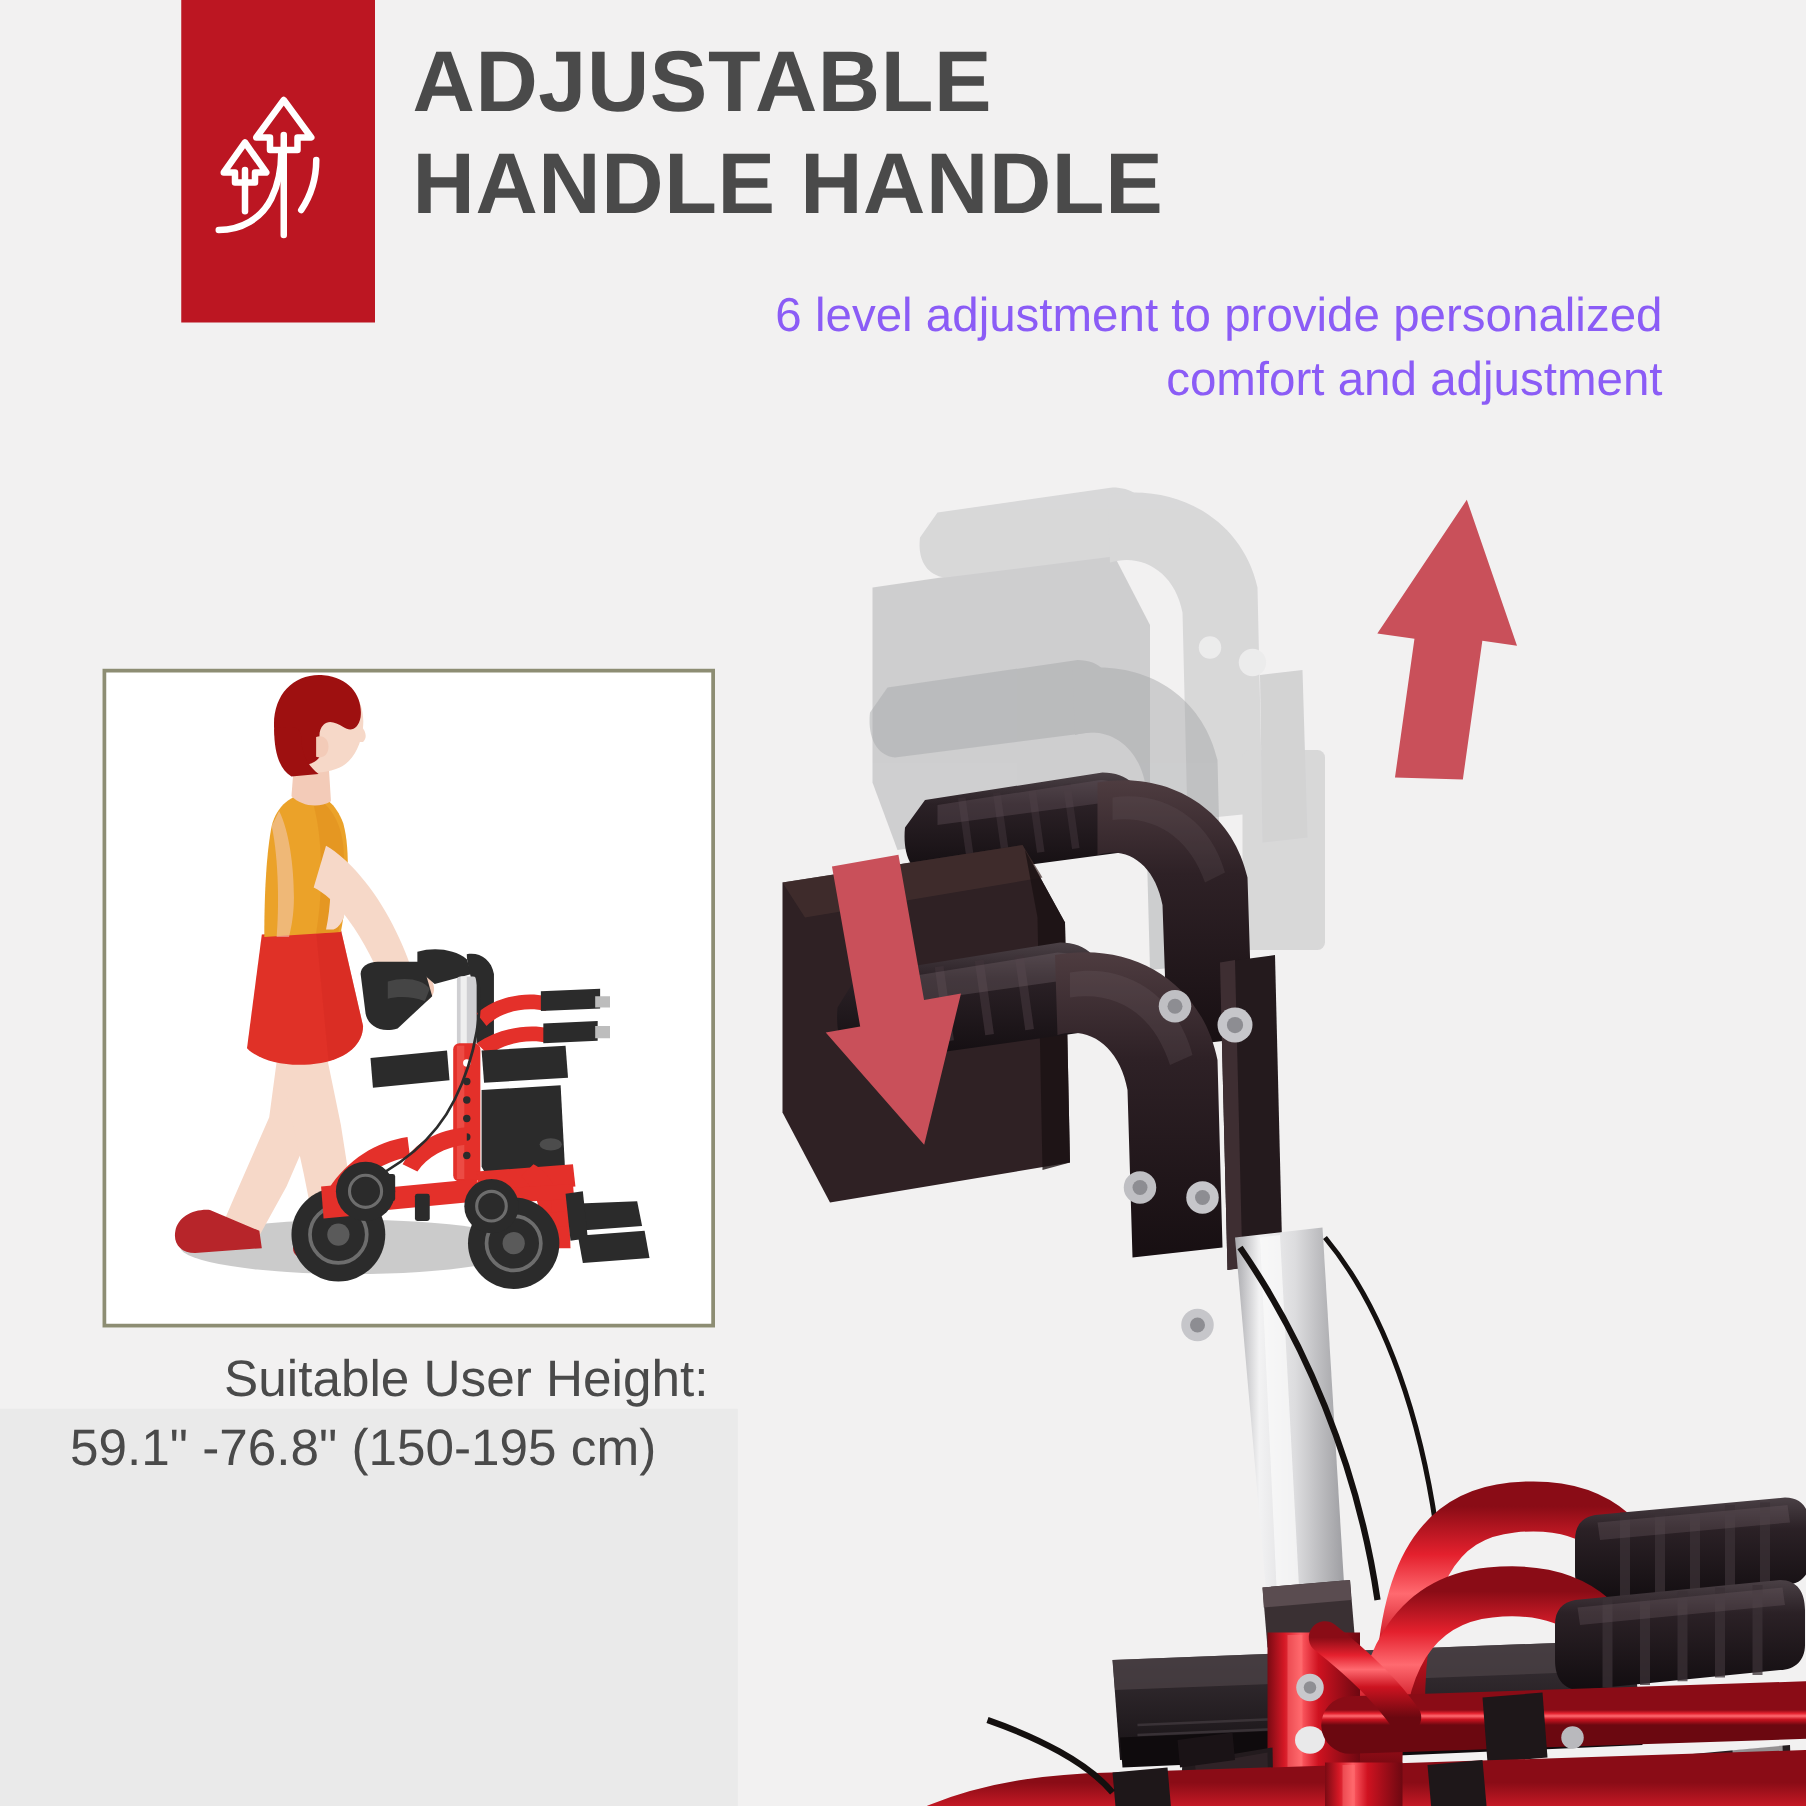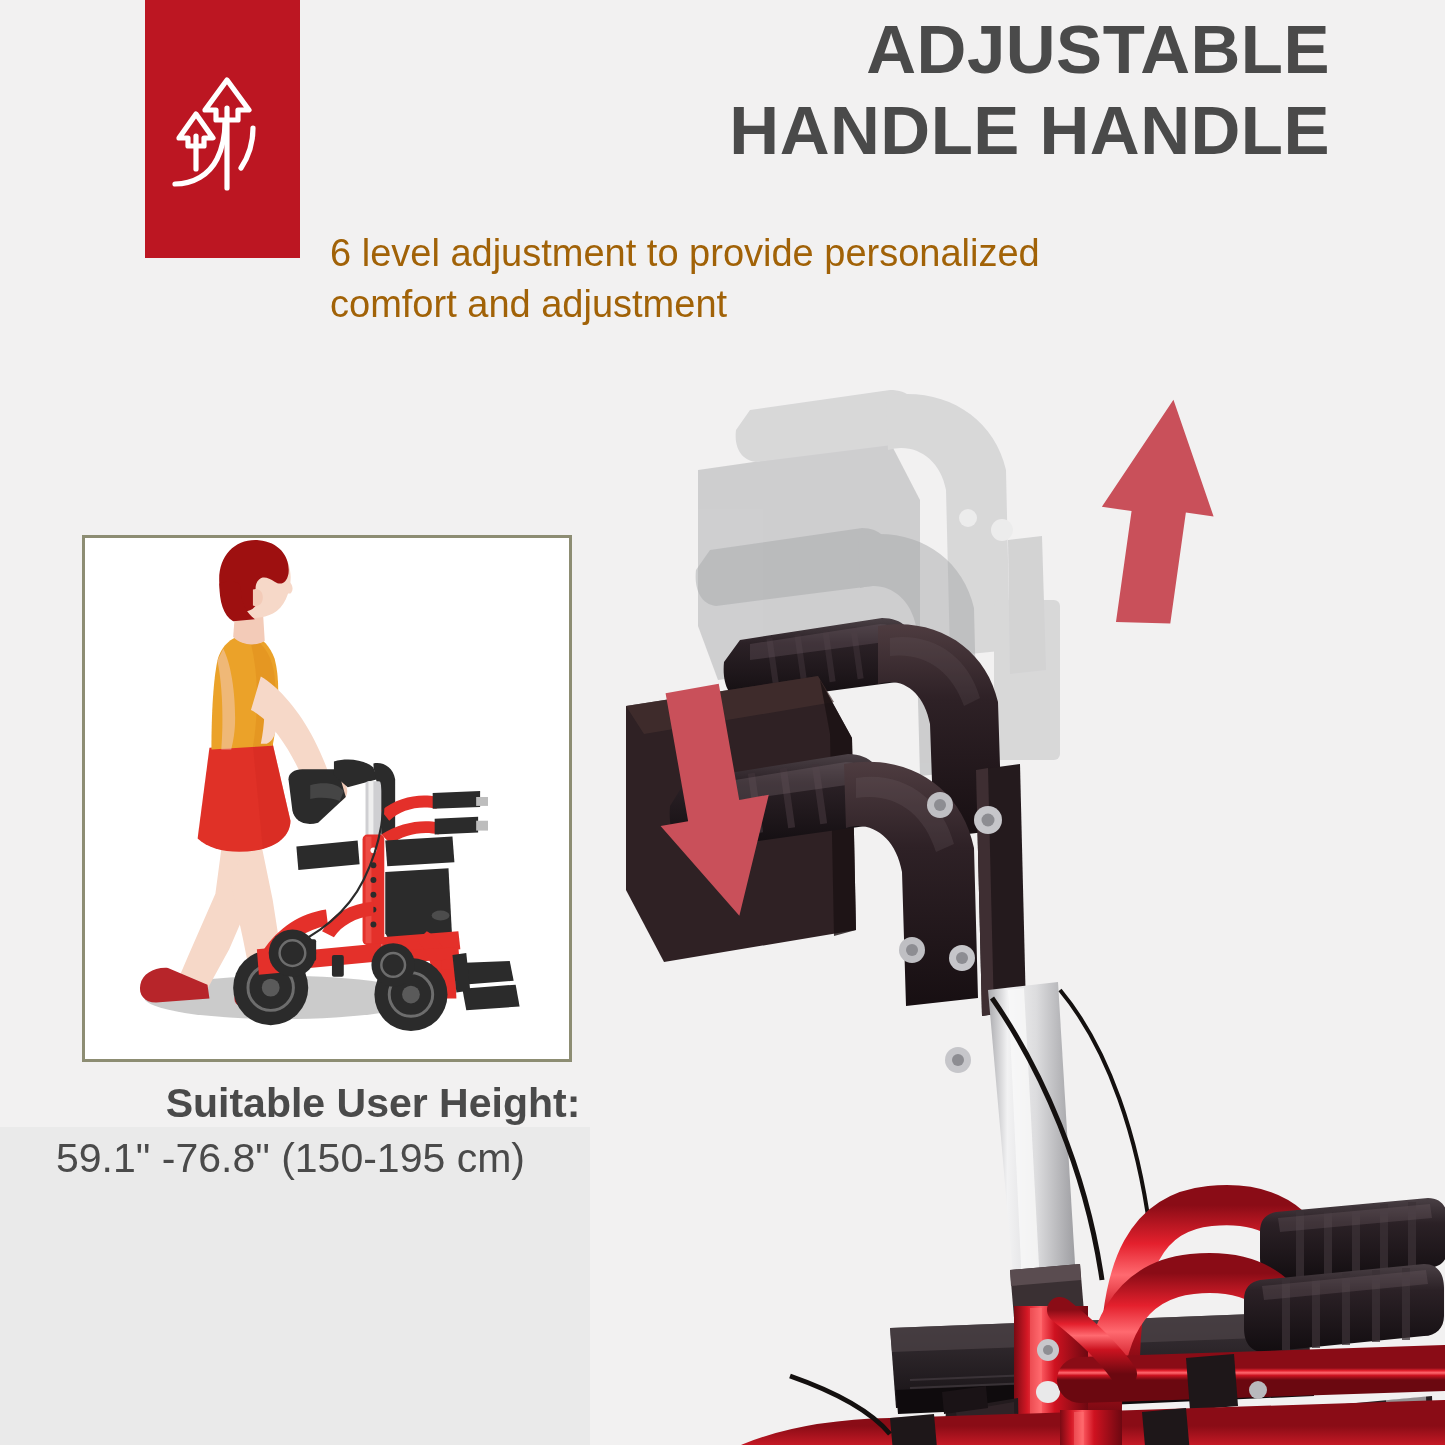--- a/index.html
+++ b/index.html
@@ -16,43 +16,43 @@
   
   .bg-band{position:absolute;left:0;top:1127px;width:1445px;height:318px;background:#eaeaea;}
 
   
   .brand-banner{
     position:absolute;left:145px;top:0;width:155px;height:258px;
     background:#bc1622;display:flex;align-items:center;justify-content:center;
   }
   .brand-banner svg{width:108px;height:130px;display:block;}
 
-  .title-block{position:absolute;left:330px;top:10px;width:1000px;text-align:right;}
+  .title-block{position:absolute;left:330px;top:26px;width:1000px;text-align:left;}
   .title-line{
     font-size:69px;font-weight:bold;color:#4a4a4a;letter-spacing:0.5px;
     line-height:1.17;white-space:nowrap;
   }
   .subtitle{
-    position:absolute;left:330px;top:228px;width:1000px;text-align:left;
-    font-size:38px;color:#a16207;line-height:1.33;font-weight:300;
+    position:absolute;left:330px;top:228px;width:1000px;text-align:right;
+    font-size:38px;color:#8b5cf6;line-height:1.33;font-weight:300;
   }
   .subtitle div{white-space:nowrap;}
 
   
   .illus-card{
     position:absolute;left:82px;top:535px;width:490px;height:527px;
     background:#ffffff;border:3px solid #8d8d73;box-sizing:border-box;overflow:hidden;
   }
   .illus-card svg{position:absolute;left:0;top:0;width:100%;height:100%;}
 
   .caption{
     position:absolute;left:56px;top:1076px;width:620px;
     font-size:41px;color:#4a4a4a;line-height:1.33;font-weight:300;
   }
-  .caption .c1{text-align:center;padding-left:14px;font-weight:bold;}
+  .caption .c1{text-align:center;padding-left:14px;}
   .caption .c2{text-align:left;white-space:nowrap;}
 
   
   .photo{
     position:absolute;left:590px;top:350px;width:855px;height:1095px;overflow:hidden;
   }
   .photo svg{position:absolute;left:0;top:0;width:100%;height:100%;}
 
   
   .arrow-layer{position:absolute;left:0;top:0;width:1445px;height:1445px;pointer-events:none;}

